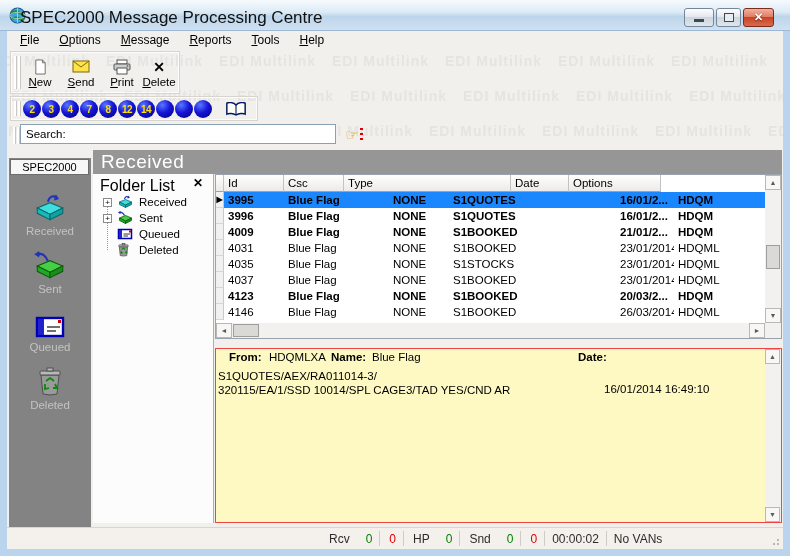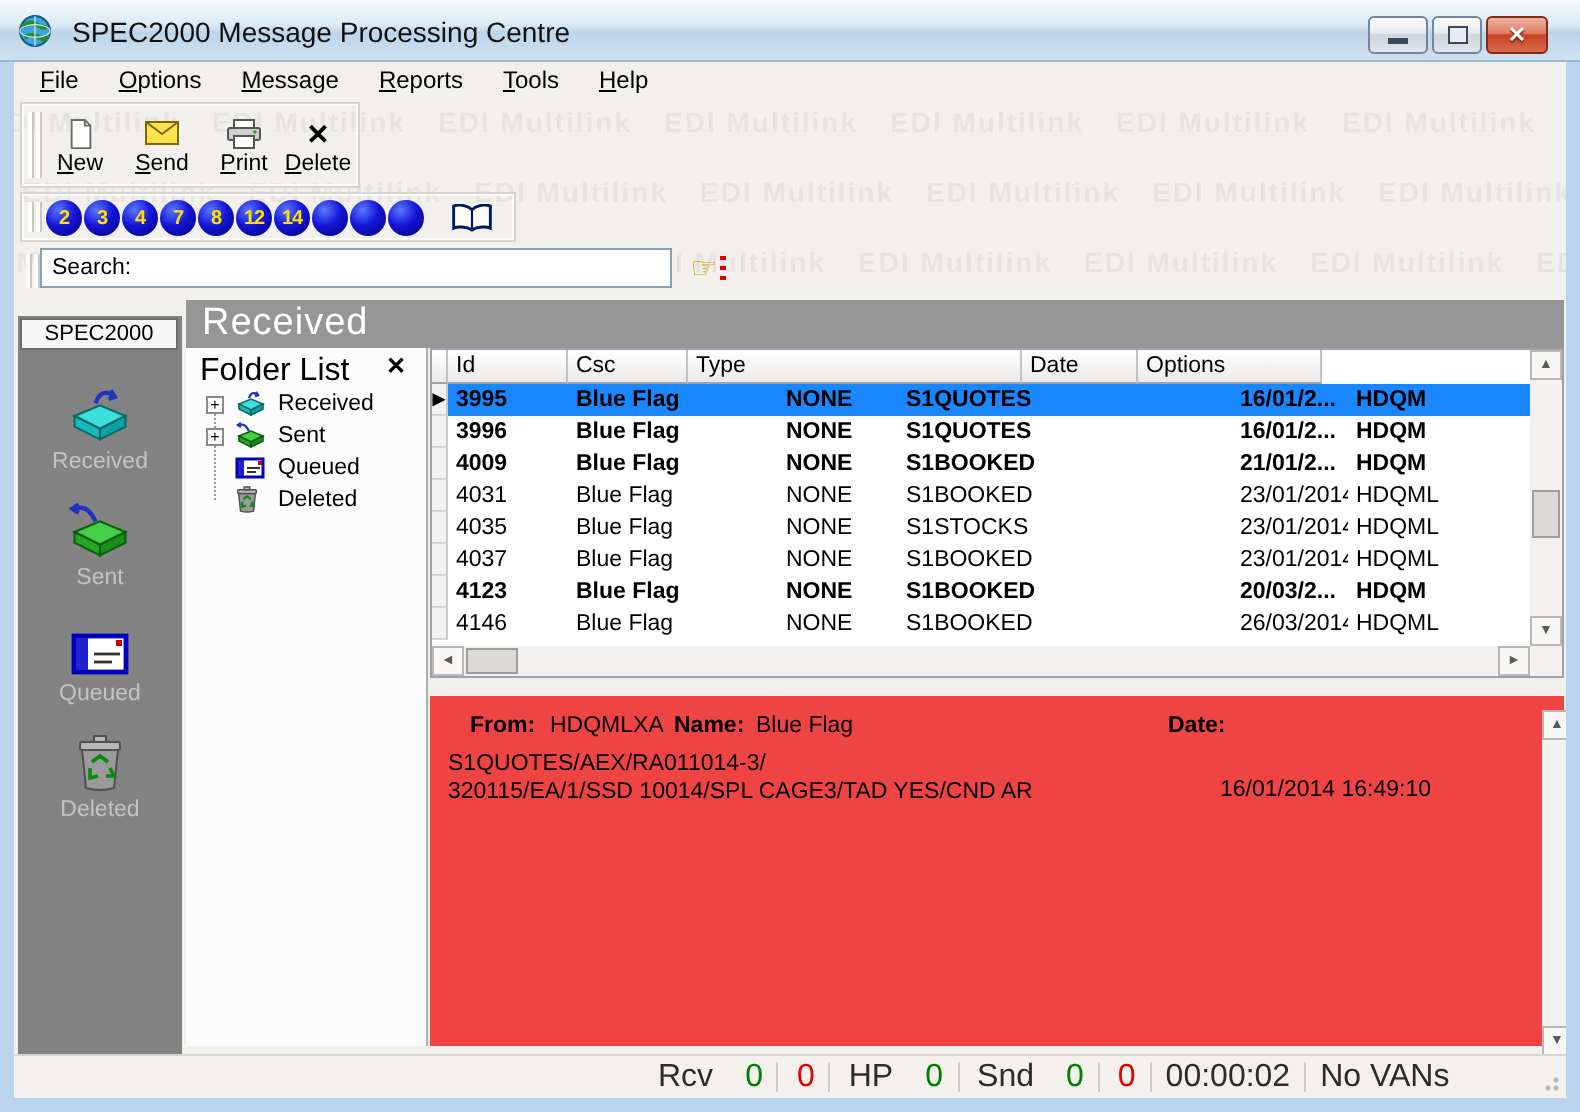--- a/index.html
+++ b/index.html
@@ -2,21 +2,21 @@
 <html><head>
 <meta charset="utf-8">
 <style>
   html,body{margin:0;padding:0;}
   .window{position:relative;width:790px;height:556px;background:#b9d4ec;font-family:"Liberation Sans",sans-serif;overflow:hidden;-webkit-font-smoothing:antialiased;}
   
   .titlebar{position:absolute;left:0;top:0;width:790px;height:31px;
     background:linear-gradient(#f6fafd 0%,#dcebf6 40%,#bdd5ea 55%,#cfe1f1 100%);
     border-bottom:1px solid #9db8d2;box-sizing:border-box;}
   .titlebar .appicon{position:absolute;left:9px;top:7px;width:17px;height:17px;}
-  .titlebar .apptitle{position:absolute;left:36px;top:8px;font-size:14px;color:#101010;}
+  .titlebar .apptitle{position:absolute;left:20px;top:8px;font-size:17px;color:#101010;}
   .wb{position:absolute;top:8px;height:19px;border:1px solid #74869a;border-radius:3px;box-sizing:border-box;
     background:linear-gradient(#fdfdfe,#e3e8ee 45%,#cdd5de 50%,#dfe6ec);display:flex;align-items:center;justify-content:center;}
   .wb-min{left:684px;width:30px;}
   .wb-res{left:716px;width:25px;}
   .wb-close{left:743px;width:31px;background:linear-gradient(#f0b1a2,#e07e63 45%,#c84426 50%,#d96a4d);border-color:#7e2c18;}
   .glyph-min{width:10px;height:3px;background:#3c4856;margin-top:6px;}
   .glyph-res{width:8px;height:7px;border:1.5px solid #3c4856;background:#e8edf2;}
   .glyph-close{color:#fff;font-size:11px;font-weight:bold;text-shadow:0 1px 1px #6b1d0c;}
   
   .client{position:absolute;left:7px;top:31px;width:776px;height:518px;background:#f2f0ed;overflow:hidden;}
@@ -89,31 +89,31 @@
   
   .vscroll{position:absolute;background:#f3f1ef;}
   .hscroll{position:absolute;background:#f3f1ef;}
   .sbtn{position:absolute;background:#f8f7f5;border:1px solid #bab8b5;box-sizing:border-box;display:flex;align-items:center;justify-content:center;
     font-size:7px;color:#5a5a5a;}
   .sthumb{position:absolute;background:#dbd9d6;border:1px solid #a09e9b;box-sizing:border-box;}
   .grid-vscroll{left:549px;top:0;width:16px;height:148px;}
   .grid-hscroll{left:0;top:148px;width:549px;height:15px;}
   .corner{position:absolute;left:549px;top:148px;width:16px;height:15px;background:#f3f1ef;}
   
-  .detail{position:absolute;left:208px;top:317px;width:567px;height:175px;background:#ef4444;border:7px solid #ef4444;box-sizing:border-box;}
+  .detail{position:absolute;left:208px;top:317px;width:567px;height:175px;background:#fef9c3;border:1px solid #ef4444;box-sizing:border-box;}
   .d-head{position:absolute;left:0;top:2px;width:100%;height:16px;font-size:11.5px;color:#000;}
   .d-lab{font-weight:bold;}
   .dh-from-l{position:absolute;left:13px;} .dh-from-v{position:absolute;left:53px;}
   .dh-name-l{position:absolute;left:115px;} .dh-name-v{position:absolute;left:156px;}
   .dh-date-l{position:absolute;left:350px;margin-left:12px;} .dh-date-v{position:absolute;left:388px;margin-top:32px;}
   .d-body{position:absolute;left:2px;top:20px;width:540px;font-size:11.5px;color:#000;line-height:14px;}
   .det-vscroll{left:549px;top:0;width:16px;height:173px;}
   
   .statusbar{position:absolute;left:0;top:496px;width:776px;height:22px;background:#f4f1ed;border-top:1px solid #d9d5d1;box-sizing:border-box;}
-  .status-items{position:absolute;left:320px;top:0;height:100%;display:flex;align-items:center;font-size:16px;color:#2c2c2c;}
+  .status-items{position:absolute;left:320px;top:0;height:100%;display:flex;align-items:center;font-size:12px;color:#2c2c2c;}
   .st-sep{width:1px;height:15px;background:#cfccc8;margin:0 7px;}
   .st-num{margin-left:16px;}
   .num-ok{color:#008000;} .num-err{color:#e00000;}
   .st-lab{margin-left:2px;}
   .resize-grip{position:absolute;right:3px;bottom:3px;width:10px;height:10px;
     background:
       radial-gradient(circle at 8px 8px,#b9b6b2 1px,transparent 1.5px),
       radial-gradient(circle at 8px 4px,#b9b6b2 1px,transparent 1.5px),
       radial-gradient(circle at 4px 8px,#b9b6b2 1px,transparent 1.5px);}
 </style>

